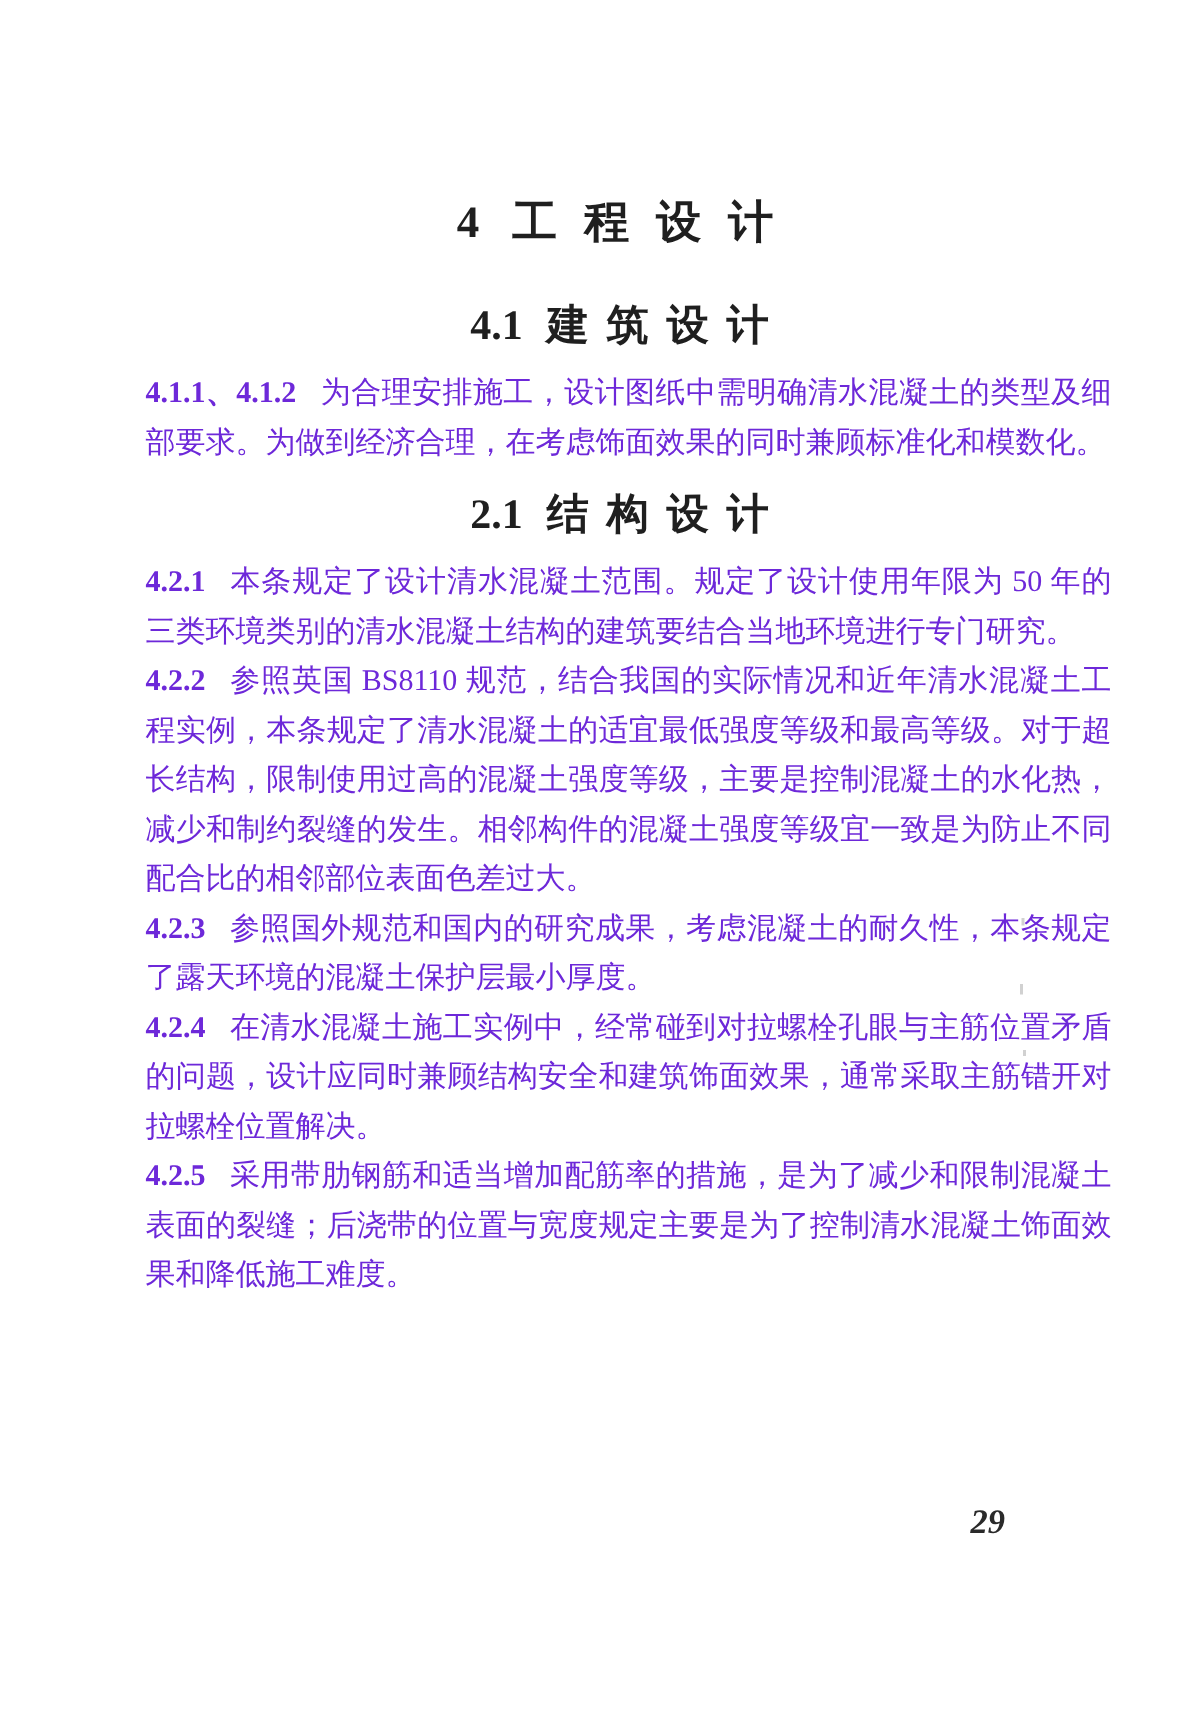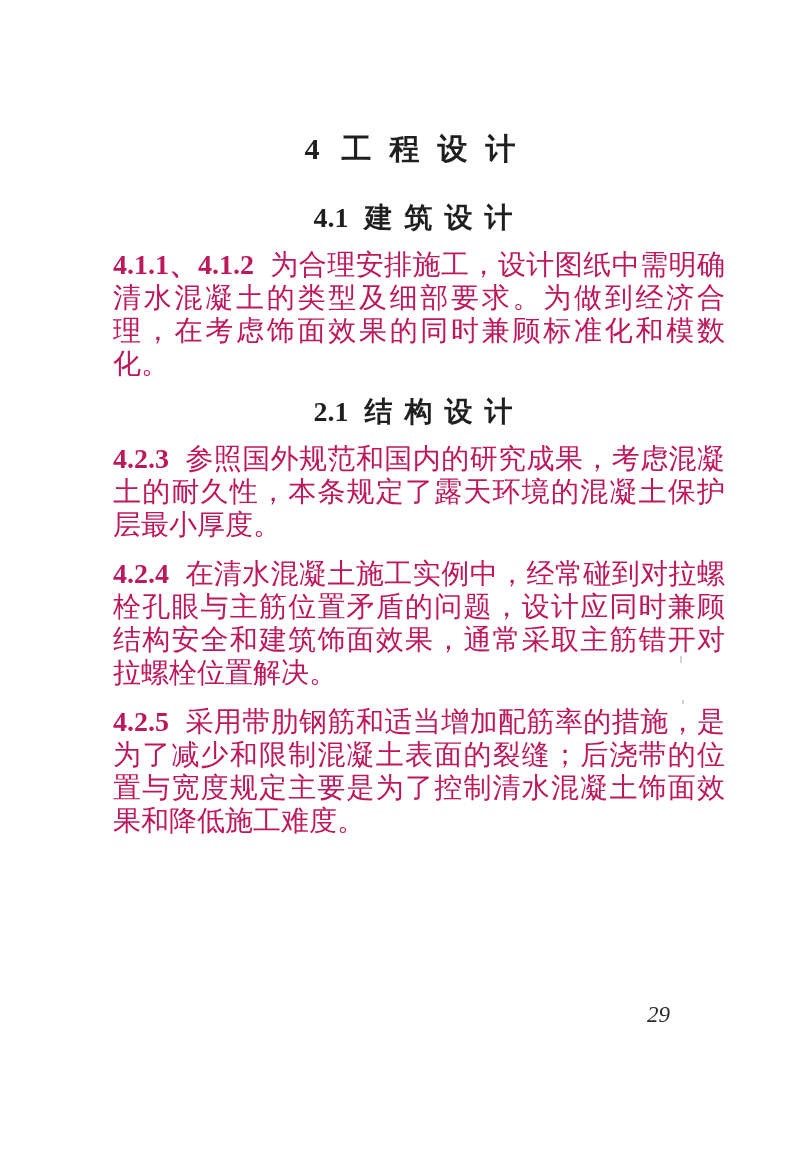--- a/index.html
+++ b/index.html
@@ -47,38 +47,39 @@
   .section-heading.first {
     margin-top: 0;
   }
   .section-heading .sec-num {
     margin-right: 16px;
   }
   .section-heading .sec-text {
     letter-spacing: 12px;
   }
   .clause {
-    font-size: 28px;
+    font-size: 20px;
     line-height: 33px;
-    margin: 16px;
+    margin: 0;
     text-align: justify;
-    color: #be185d;
+    color: #6d28d9;
   }
   .clause .clause-num {
     font-weight: bold;
     padding-right: 16px;
     white-space: nowrap;
   }
   .page-number {
     position: absolute;
     top: 1002px;
     right: 130px;
     font-size: 23px;
     font-style: italic;
     color: #2a2a2a;
+    font-weight: bold;
   }
   
   .scan-speck {
     position: absolute;
     background: #9a9a9a;
     opacity: 0.45;
   }
   .speck-1 { left: 681px; top: 612px; width: 2px; height: 5px; }
   .speck-2 { left: 680px; top: 656px; width: 2px; height: 7px; }
   .speck-3 { left: 682px; top: 700px; width: 2px; height: 4px; }
@@ -98,21 +99,27 @@
 
   <p class="clause">
     <span class="clause-num">4.1.1、4.1.2</span><span>为合理安排施工，设计图纸中需明确清水混凝土的类型及细部要求。为做到经济合理，在考虑饰面效果的同时兼顾标准化和模数化。</span>
   </p>
 
 
   <h2 class="section-heading">
     <span class="sec-num">2.1</span><span class="sec-text">结构设计</span>
   </h2>
 
+  <p class="clause">
+    <span class="clause-num">4.2.1</span><span>本条规定了设计清水混凝土范围。规定了设计使用年限为 50 年的三类环境类别的清水混凝土结构的建筑要结合当地环境进行专门研究。</span>
+  </p>
 
+  <p class="clause">
+    <span class="clause-num">4.2.2</span><span>参照英国 BS8110 规范，结合我国的实际情况和近年清水混凝土工程实例，本条规定了清水混凝土的适宜最低强度等级和最高等级。对于超长结构，限制使用过高的混凝土强度等级，主要是控制混凝土的水化热，减少和制约裂缝的发生。相邻构件的混凝土强度等级宜一致是为防止不同配合比的相邻部位表面色差过大。</span>
+  </p>
 
   <p class="clause">
     <span class="clause-num">4.2.3</span><span>参照国外规范和国内的研究成果，考虑混凝土的耐久性，本条规定了露天环境的混凝土保护层最小厚度。</span>
   </p>
 
   <p class="clause">
     <span class="clause-num">4.2.4</span><span>在清水混凝土施工实例中，经常碰到对拉螺栓孔眼与主筋位置矛盾的问题，设计应同时兼顾结构安全和建筑饰面效果，通常采取主筋错开对拉螺栓位置解决。</span>
   </p>
 
   <p class="clause">

